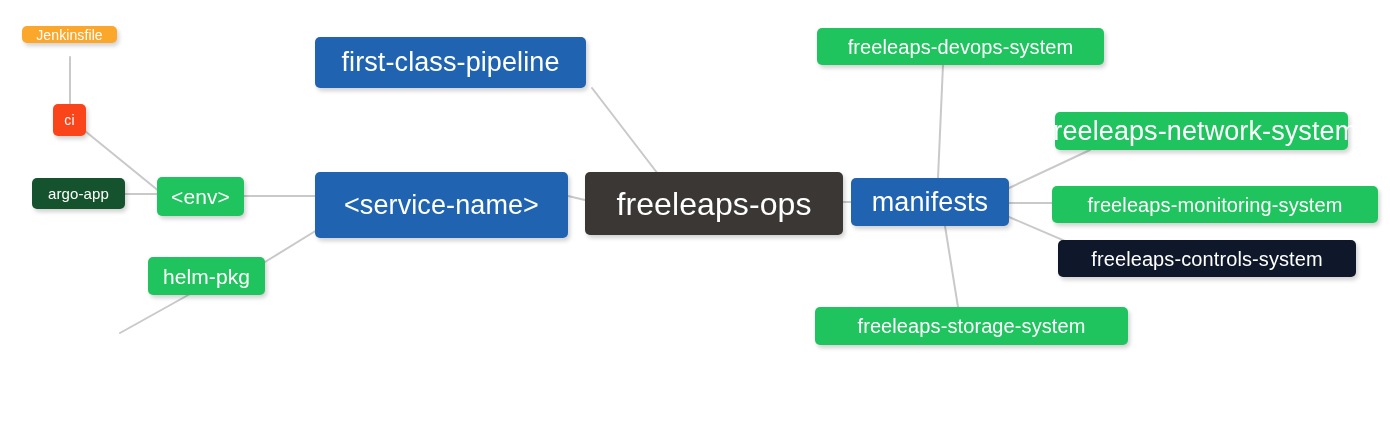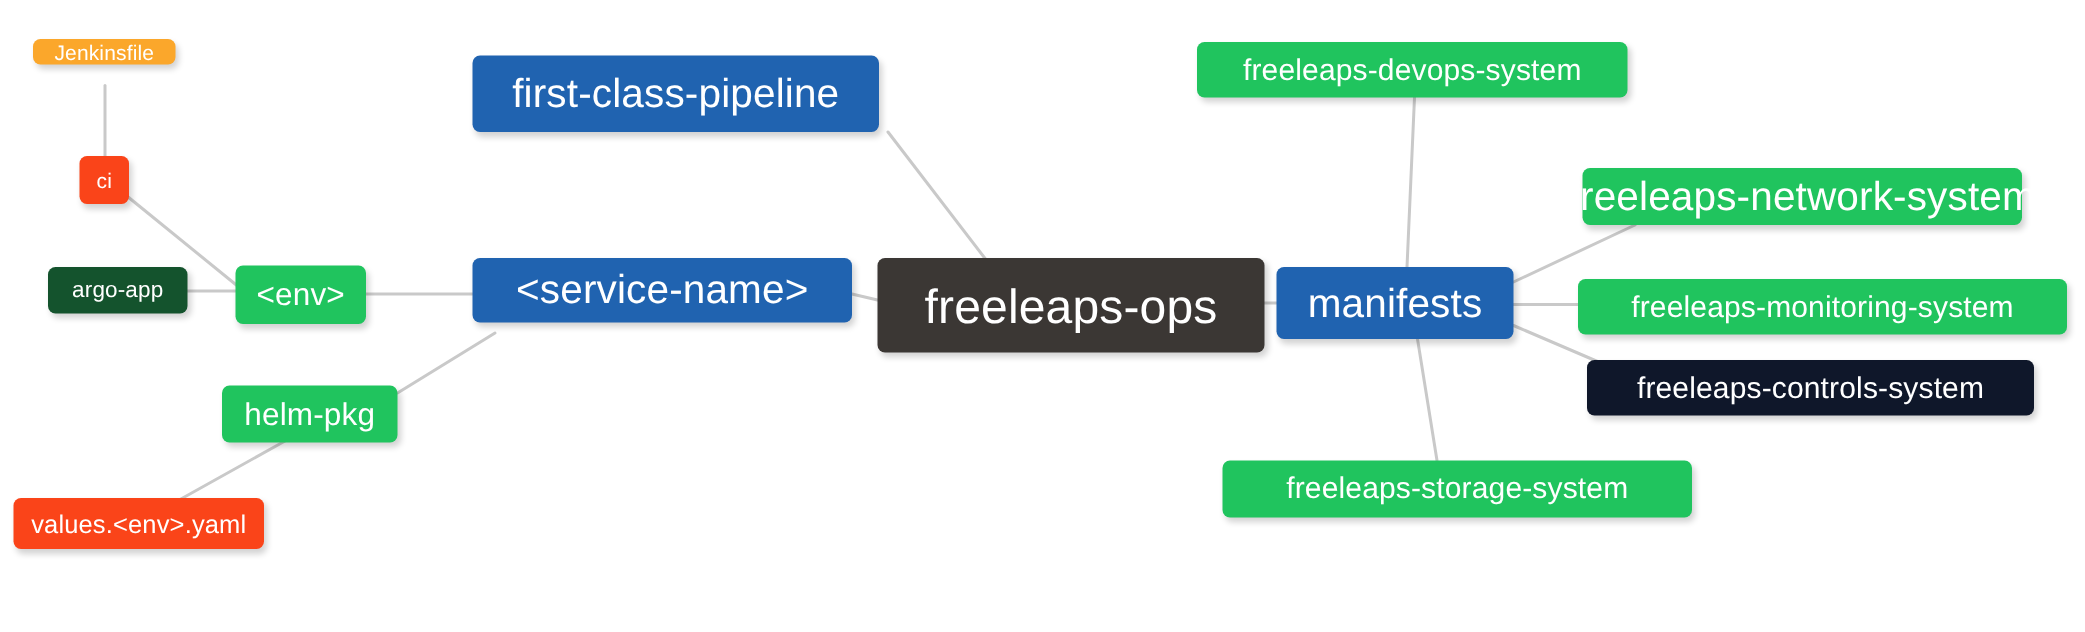--- a/index.html
+++ b/index.html
@@ -54,23 +54,22 @@
       <path d="M 1009 188 L 1090 150" stroke="#c9c9c9" stroke-width="2" fill="none" stroke-linecap="round"></path>
       <path d="M 1009 203 L 1052 203" stroke="#c9c9c9" stroke-width="2" fill="none" stroke-linecap="round"></path>
       <path d="M 1009 217 L 1100 256" stroke="#c9c9c9" stroke-width="2" fill="none" stroke-linecap="round"></path>
       <path d="M 945 226 L 958 307" stroke="#c9c9c9" stroke-width="2" fill="none" stroke-linecap="round"></path>
     </svg>
 <div class="node" style="left: 22px; top: 26px; width: 95px; height: 17px; background: rgb(251, 167, 43); font-size: 14px;">Jenkinsfile</div>
     <div class="node" style="left: 53px; top: 104px; width: 33px; height: 32px; background: rgb(250, 68, 25); font-size: 14px;">ci</div>
     <div class="node" style="left: 32px; top: 178px; width: 93px; height: 31px; background: #14532d; font-size: 15px;">argo-app</div>
     <div class="node" style="left: 157px; top: 177px; width: 87px; height: 39px; background: rgb(32, 196, 94); font-size: 21px;">&lt;env&gt;</div>
     <div class="node" style="left: 148px; top: 257px; width: 117px; height: 38px; background: rgb(32, 196, 94); font-size: 21px;">helm-pkg</div>
-    <div class="node" style="left: 9px; top: 332px; width: 167px; height: 34px; background: rgb(250, 68, 25); font-size: 17px;">values.&lt;env&gt;.yaml</div>
     <div class="node" style="left: 315px; top: 37px; width: 271px; height: 51px; background: rgb(32, 99, 176); font-size: 27px; text-align: center;">first-class-pipeline</div>
-    <div class="node" style="left: 315px; top: 172px; width: 253px; height: 43px; background: rgb(32, 99, 176); font-size: 27px;">&lt;service-name&gt;</div>
+    <div class="node" style="left: 315px; top: 172px; width: 253px; height: 66px; background: rgb(32, 99, 176); font-size: 27px;">&lt;service-name&gt;</div>
     <div class="node" style="left: 585px; top: 172px; width: 258px; height: 63px; background: rgb(59, 55, 52); font-size: 32px;">freeleaps-ops</div>
     <div class="node" style="left: 851px; top: 178px; width: 158px; height: 48px; background: rgb(32, 99, 176); font-size: 27px;">manifests</div>
-    <div class="node" style="left: 798px; top: 28px; width: 287px; height: 37px; background: rgb(32, 196, 94); font-size: 20px;">freeleaps-devops-system</div>
+    <div class="node" style="left: 817px; top: 28px; width: 287px; height: 37px; background: rgb(32, 196, 94); font-size: 20px;">freeleaps-devops-system</div>
     <div class="node" style="left: 1055px; top: 112px; width: 293px; height: 38px; background: rgb(32, 196, 94); font-size: 27px;">freeleaps-network-system</div>
     <div class="node" style="left: 1052px; top: 186px; width: 326px; height: 37px; background: rgb(32, 196, 94); font-size: 20px;">freeleaps-monitoring-system</div>
     <div class="node" style="left: 1058px; top: 240px; width: 298px; height: 37px; background: #0f172a; font-size: 20px;">freeleaps-controls-system</div>
     <div class="node" style="left: 815px; top: 307px; width: 313px; height: 38px; background: rgb(32, 196, 94); font-size: 20px;">freeleaps-storage-system</div>
   </div>
 
 </body></html>

